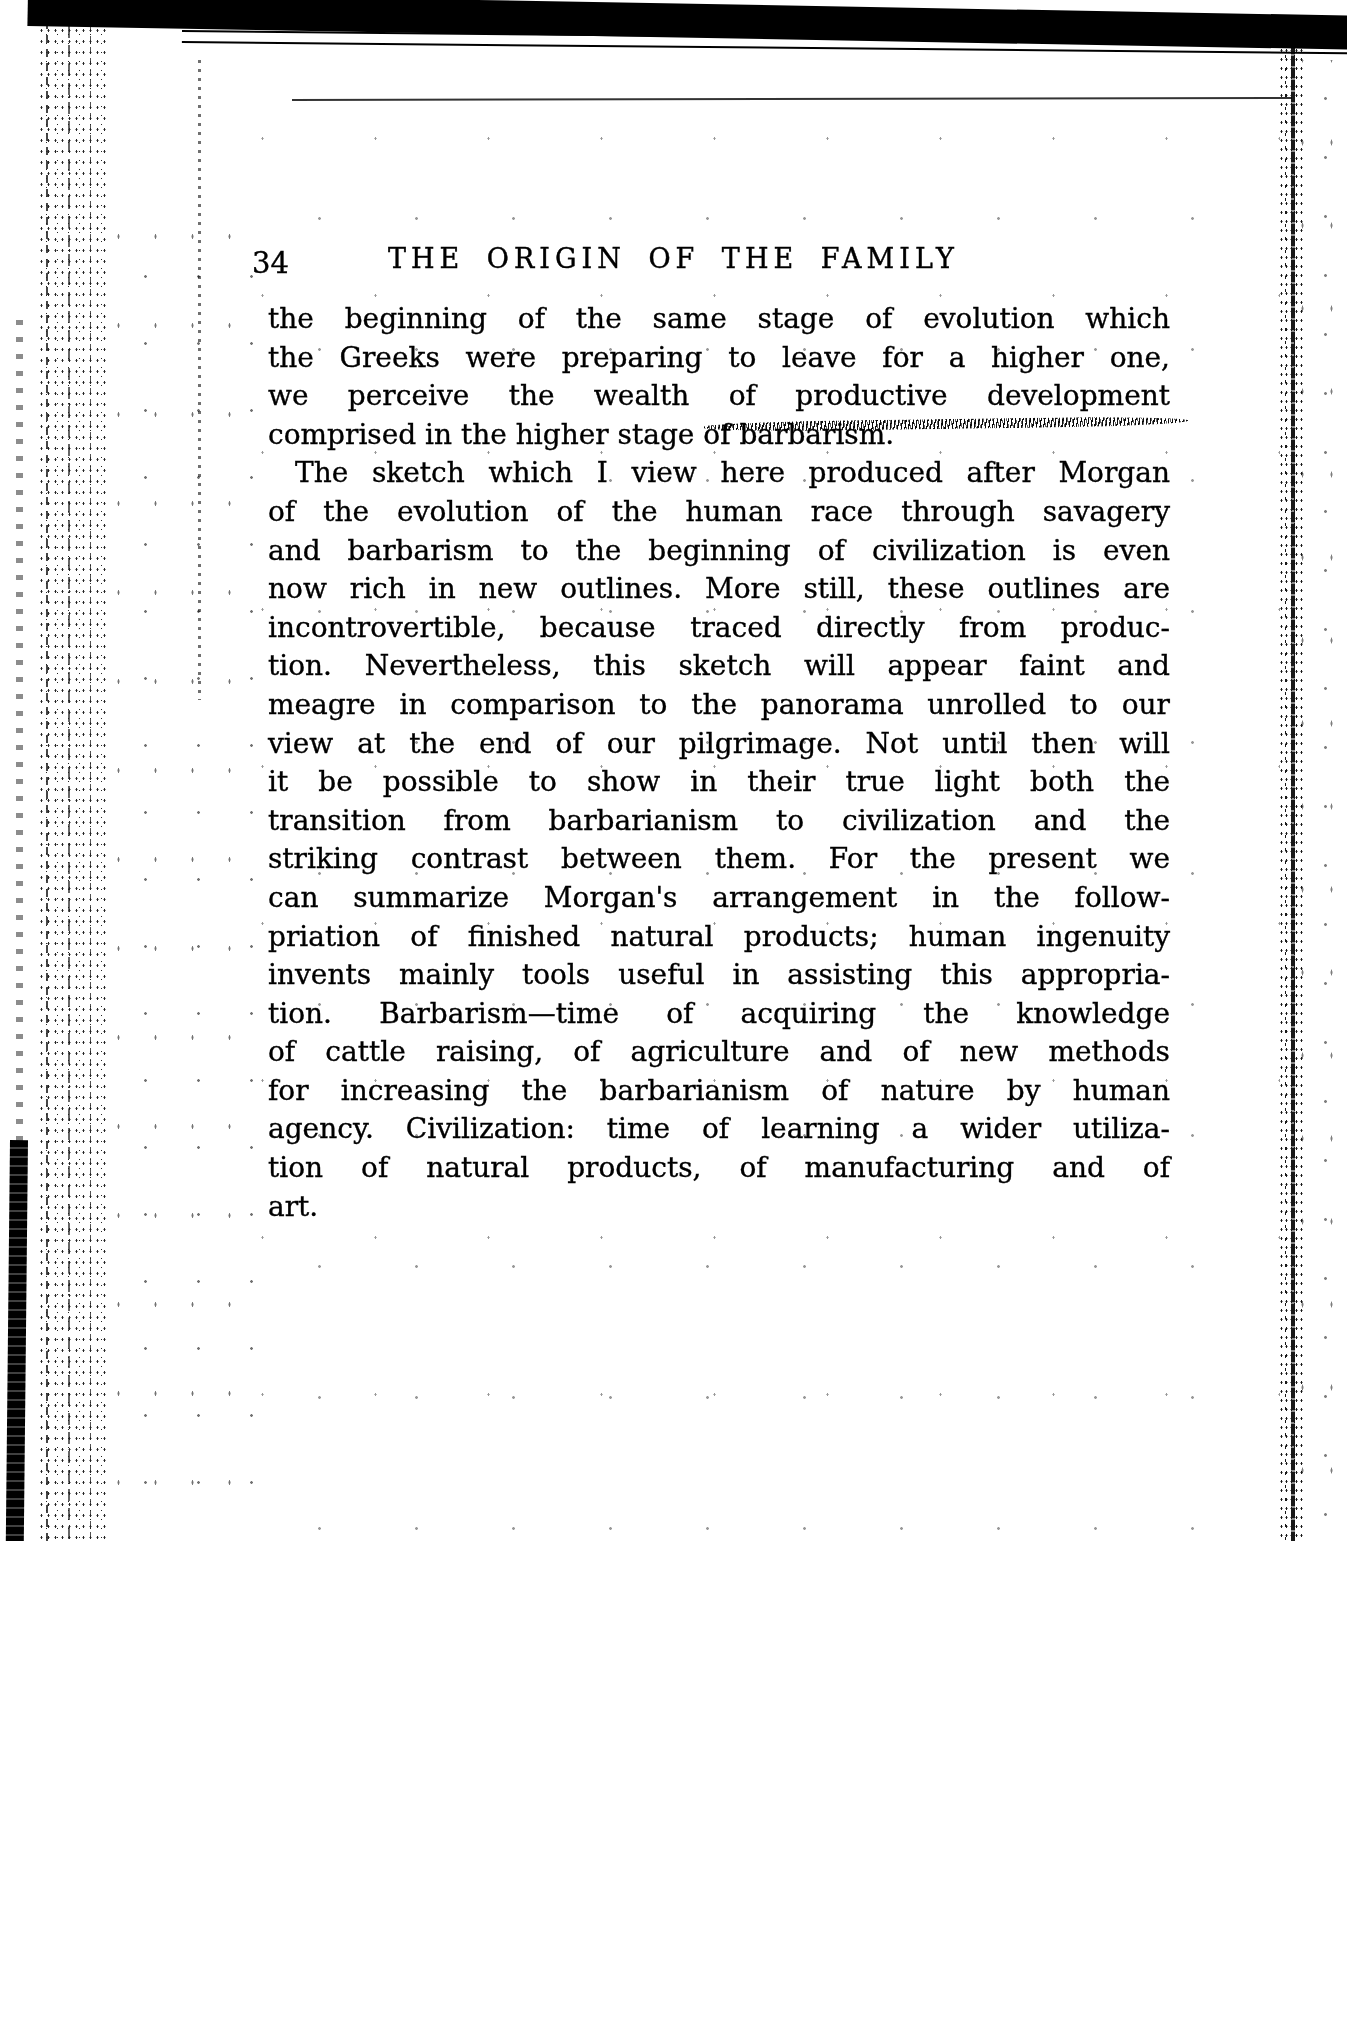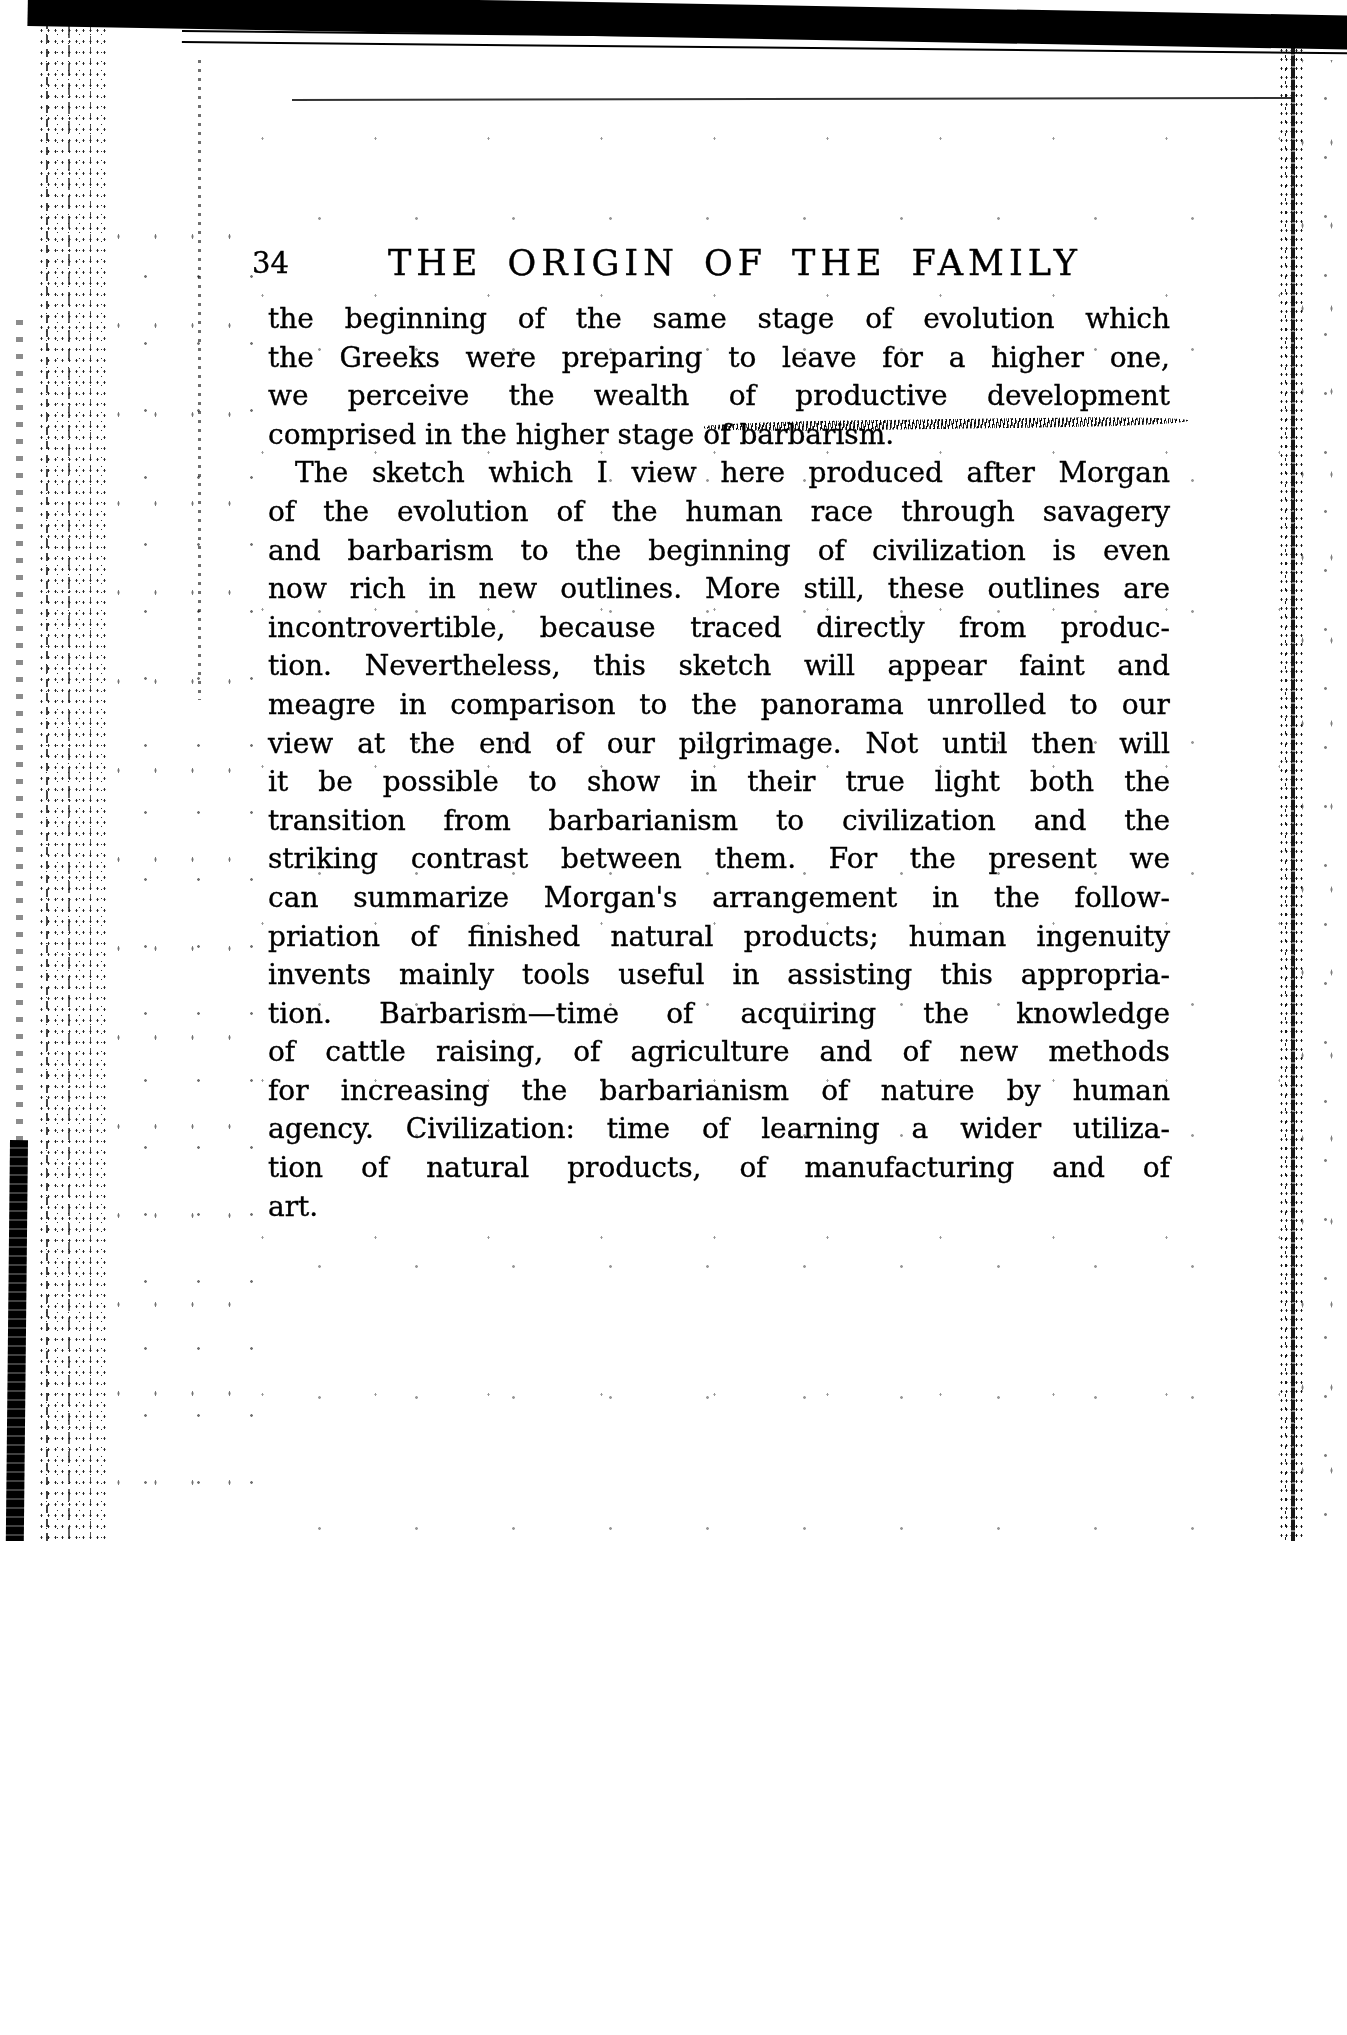--- a/index.html
+++ b/index.html
@@ -55,21 +55,21 @@
      background-size:97px 131px,113px 157px;background-position:11px 23px,59px 87px;}
   #smudge{position:absolute;left:701px;top:419px;width:488px;height:10px;
      background-image:
        repeating-linear-gradient(100deg,rgba(0,0,0,.95) 0 1.2px,transparent 1.2px 3.6px),
        repeating-linear-gradient(75deg,rgba(0,0,0,.6) 0 1px,transparent 1px 4.5px);
      transform:rotate(-.8deg);border-radius:50%/80%;}
 
   
   #pagenum{position:absolute;left:252px;top:246px;font-size:29px;
            -webkit-text-stroke:.35px #000;}
-  #header{position:absolute;left:388px;top:243px;font-size:35px;letter-spacing:5px;
+  #header{position:absolute;left:388px;top:243px;font-size:27px;letter-spacing:5px;
           word-spacing:9px;white-space:nowrap;-webkit-text-stroke:.4px #000;}
   #bodytext{position:absolute;left:268px;top:300px;width:902px;font-size:28px;
             -webkit-text-stroke:.35px #000;}
   #bodytext .line{line-height:38.6px;text-align:justify;text-align-last:justify;}
   #bodytext .line.last{text-align-last:left;}
   #bodytext .line.indent{text-indent:27px;}
 </style>
 </head>
 <body>
 

